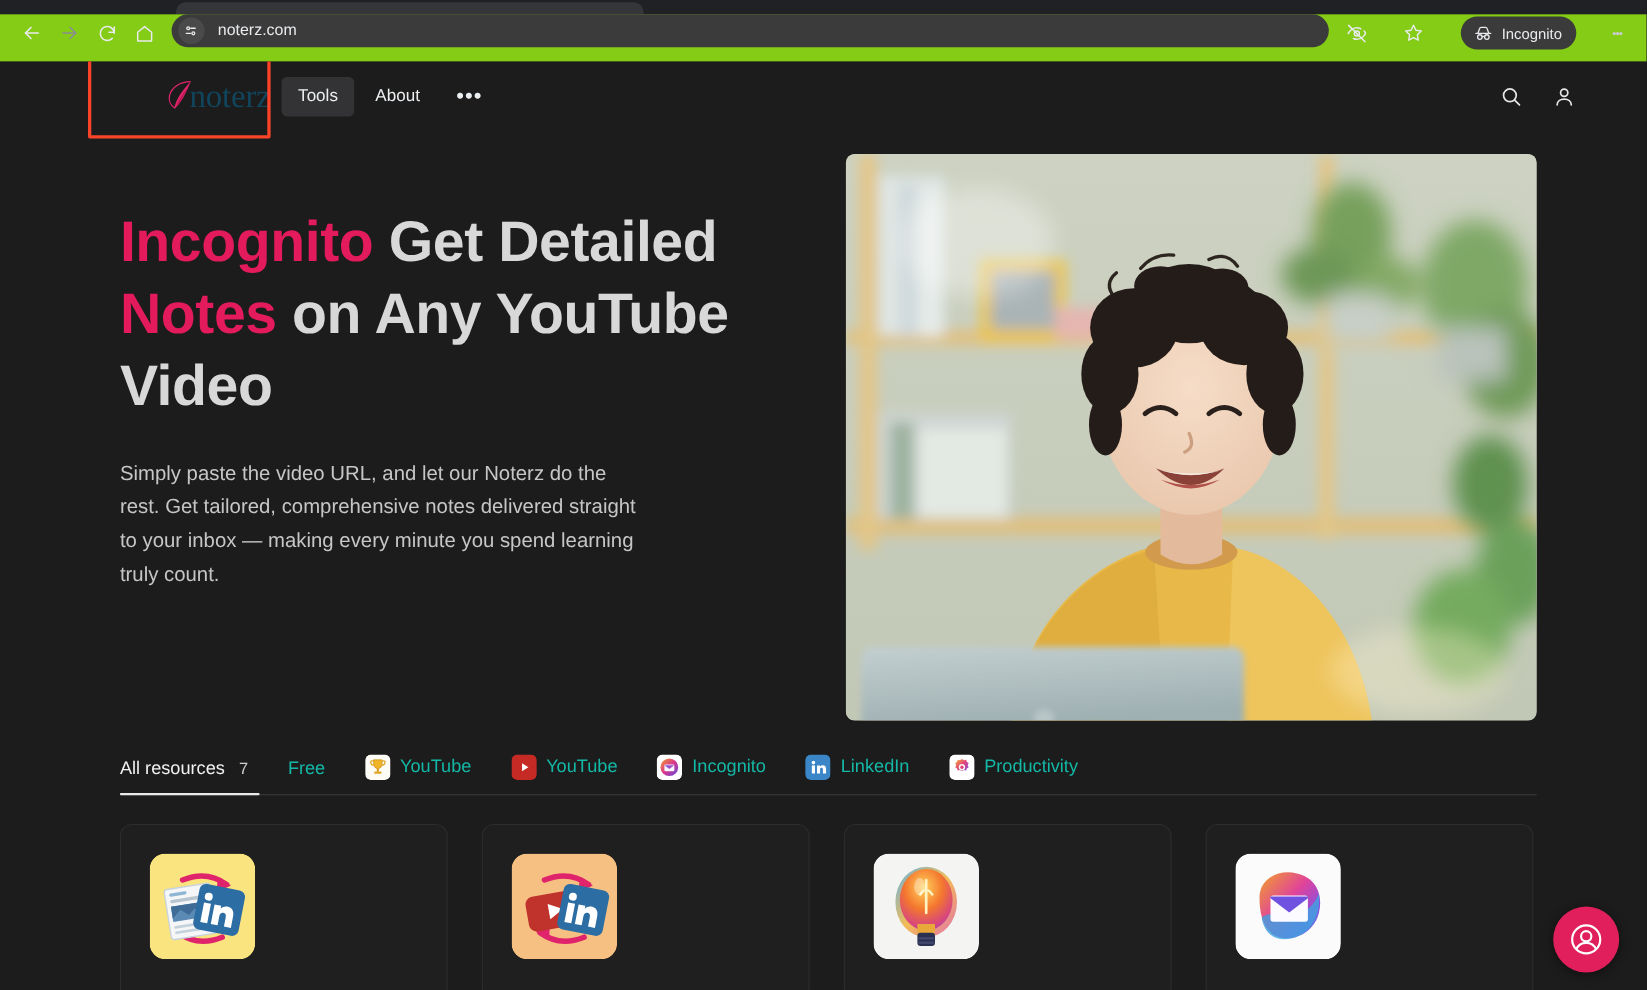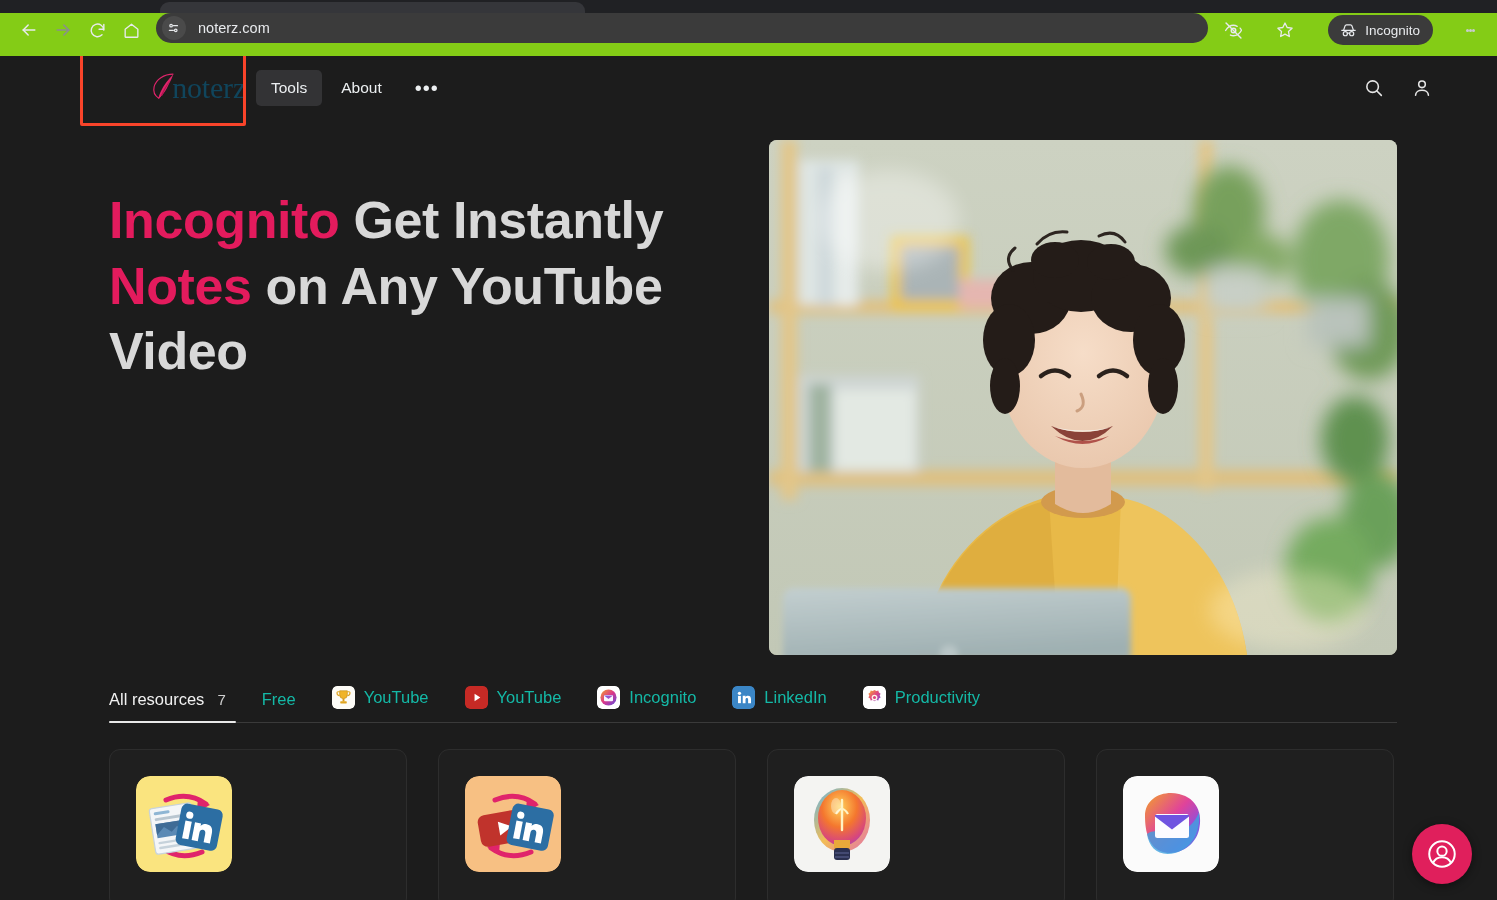--- a/index.html
+++ b/index.html
@@ -287,21 +287,22 @@
           <svg class="hicon" viewBox="0 0 24 24" fill="none" stroke="#e6e6e6" stroke-width="1.7" stroke-linecap="round" stroke-linejoin="round">
             <circle cx="12" cy="8" r="3.6"></circle>
               <path d="M5 20c0-3.6 3.1-5.6 7-5.6s7 2 7 5.6"></path>
           </svg>
         </div>
       </div>
     </div>
 
     <div class="hero">
       <div class="hero-left">
-        <h1 class="hero-title"><span class="hl">Incognito</span><span> Get Instantly </span><span class="hl">Notes</span><span> on Any YouTube Video</span></h1>
+        <h1 class="hero-title"><span class="hl">Incognito</span><span> Get Detailed </span><span class="hl">Notes</span><span> on Any YouTube Video</span></h1>
+        <p class="hero-sub">Simply paste the video URL, and let our Noterz do the rest. Get tailored, comprehensive notes delivered straight to your inbox — making every minute you spend learning truly count.</p>
       </div>
 
       <div class="hero-img" title="Smiling young man with curly hair in a yellow shirt sitting at a laptop in front of a bookshelf">
         <svg viewBox="0 0 628 515" preserveAspectRatio="xMidYMid slice">
           <defs>
             <linearGradient id="wallg" x1="0" y1="0" x2="0" y2="1">
               <stop offset="0" stop-color="#cdd2c2"></stop>
                 <stop offset="1" stop-color="#c2c8b6"></stop>
             </linearGradient>
             <linearGradient id="lapg" x1="0" y1="0" x2="0.3" y2="1">

